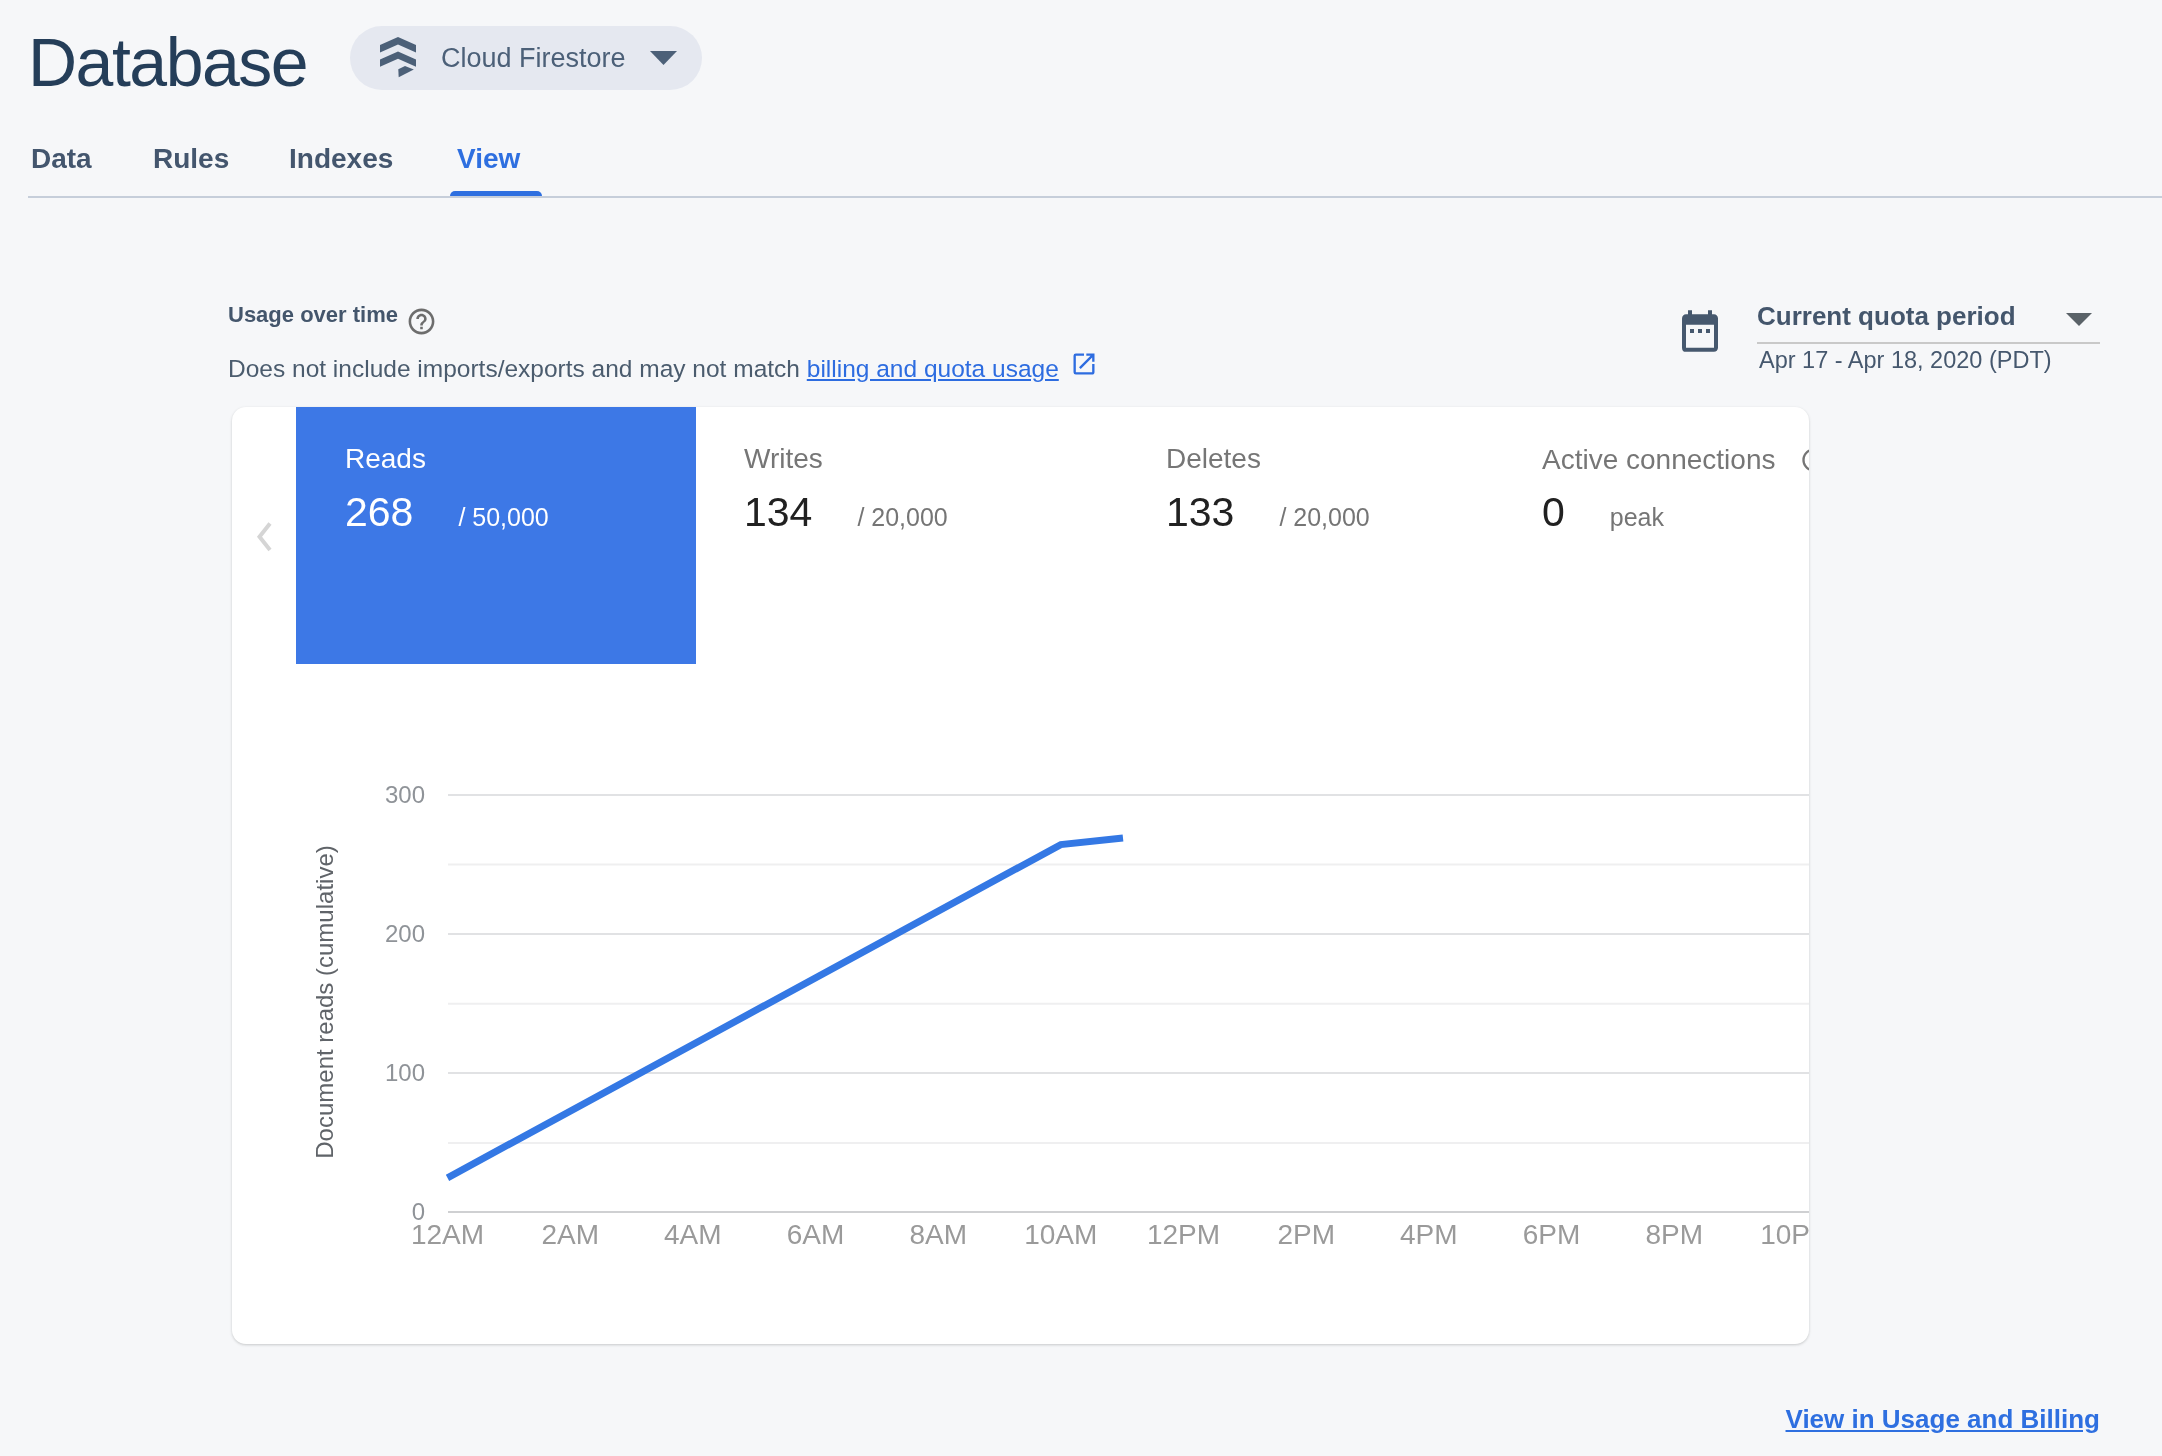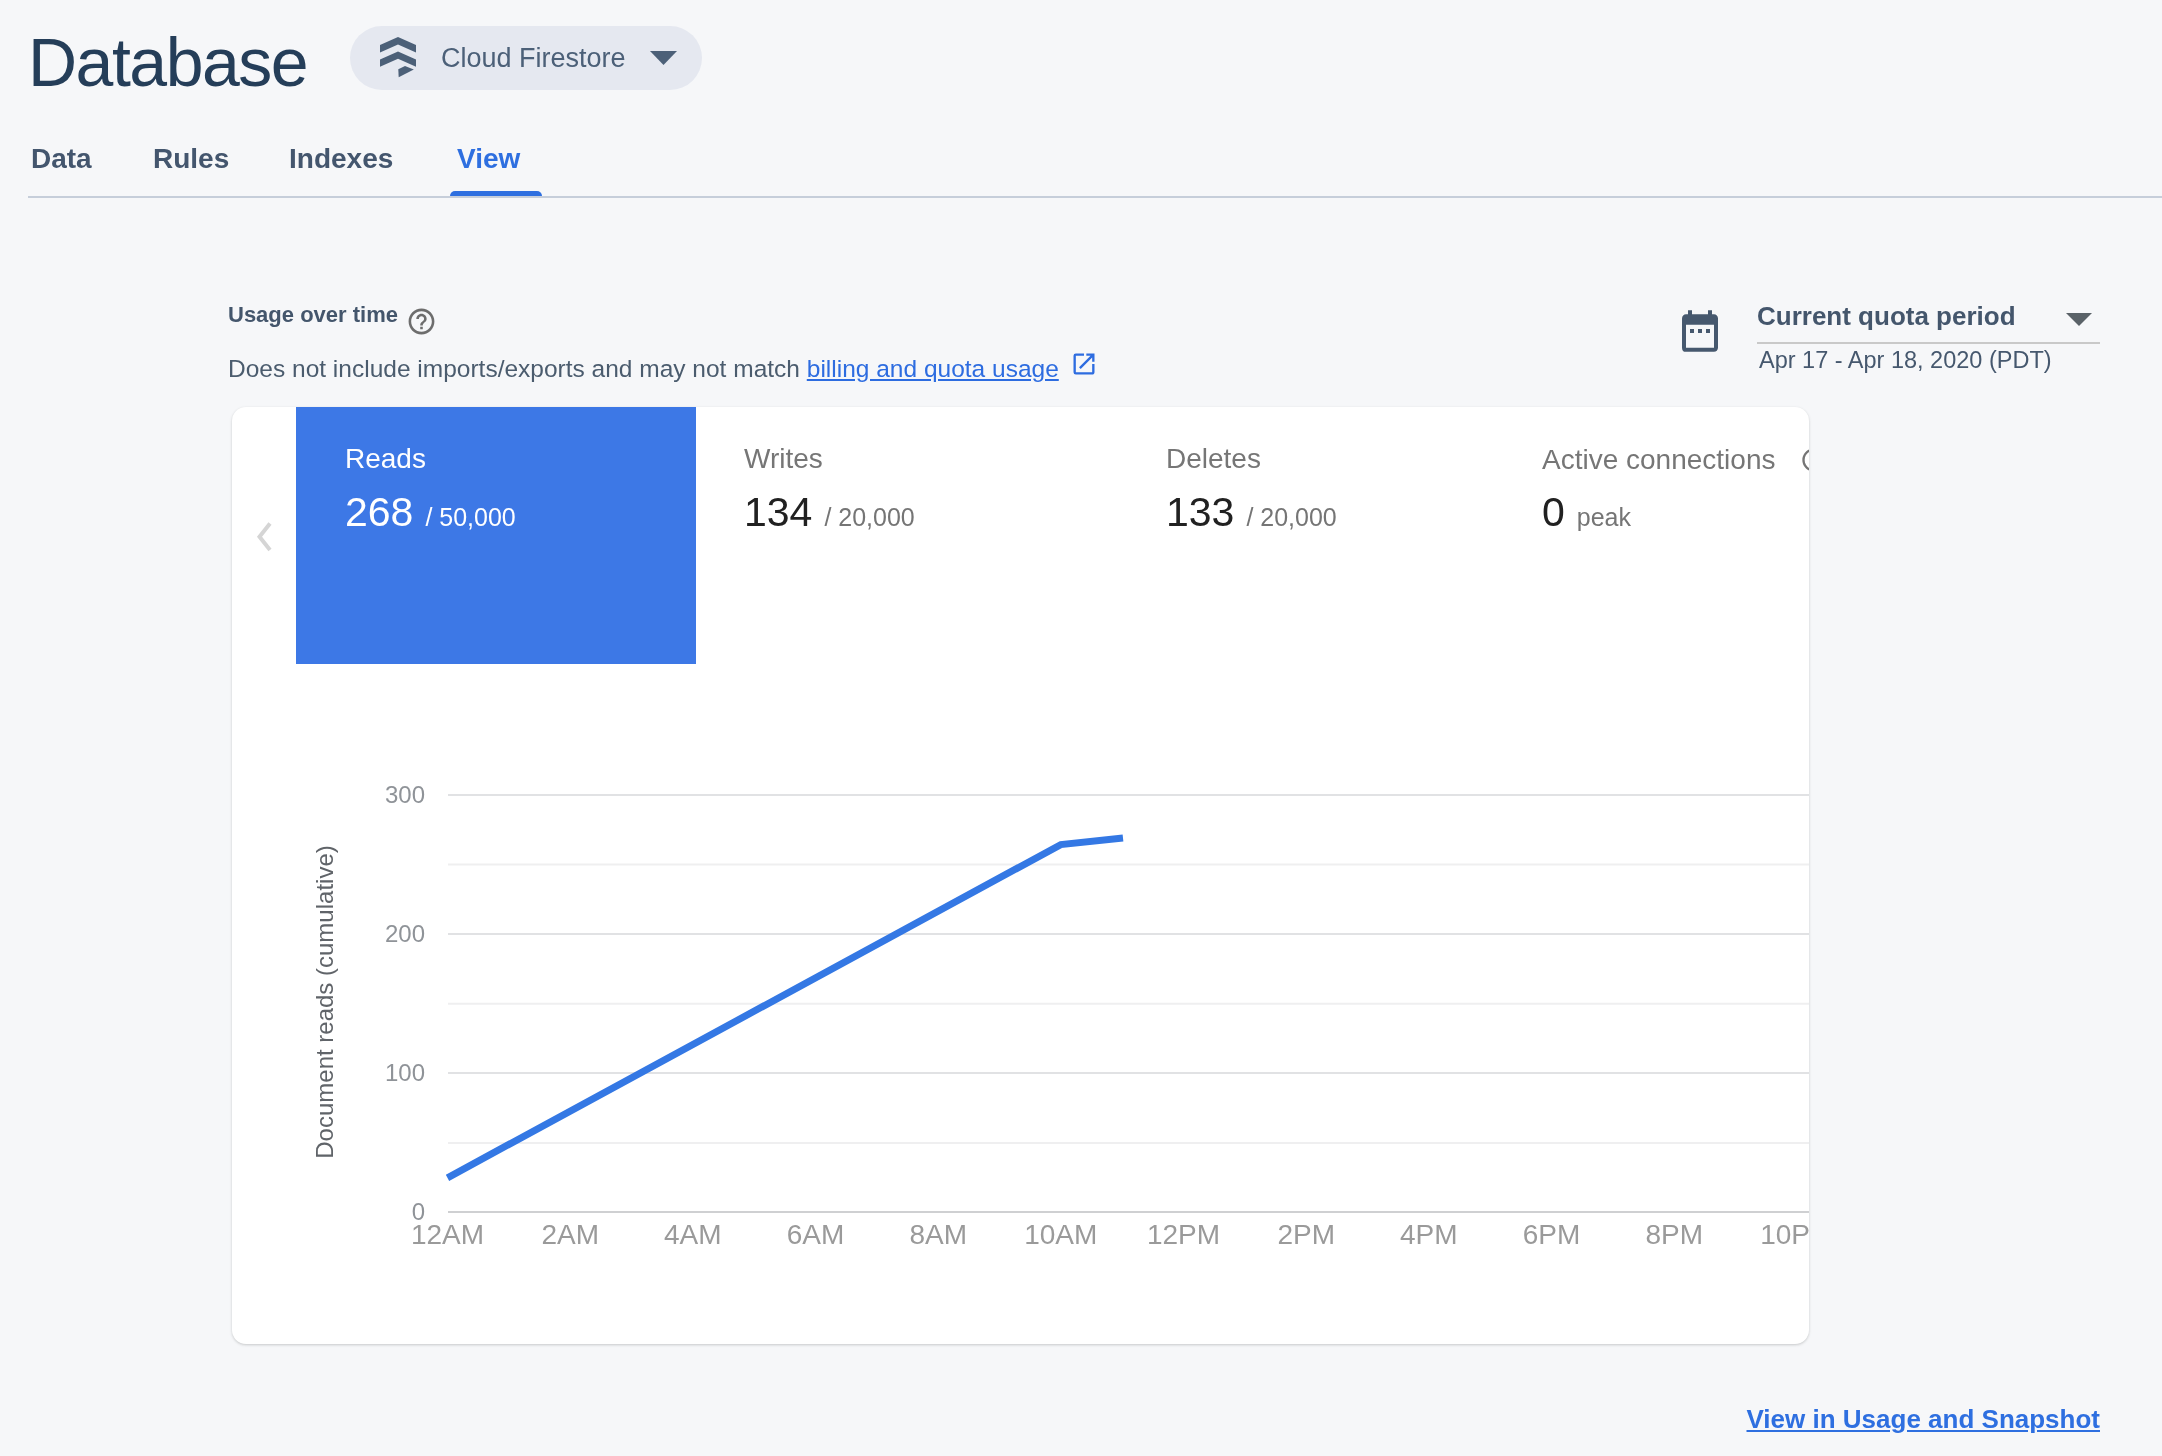--- a/index.html
+++ b/index.html
@@ -32,21 +32,21 @@
   #cqp-caret { left:2066px; top:313px; }
   #cqp-line { left:1757px; top:342px; width:343px; height:2px; background:#c9c9c9; }
   #cqp-date { left:1759px; top:349px; font-size:23.5px; color:#46586e; line-height:1; }
 
   #card { left:232px; top:407px; width:1577px; height:937px; background:#fff; border-radius:14px;
           box-shadow:0 1px 3px rgba(60,64,67,.18), 0 1px 2px rgba(60,64,67,.08); overflow:hidden; }
   #tile { left:64px; top:0; width:400px; height:257px; background:#3d78e6; }
 
   .stat { top:38px; width:420px; }
   .stat .lb { font-size:28px; color:#767676; line-height:1; display:flex; align-items:center;}
-  .stat .num-row { position:absolute; top:47px; display:flex; align-items:baseline; }
+  .stat .num-row { position:absolute; top:47px; display:flex; align-items:baseline;gap:33px; }
   .stat .num { font-size:41px; color:#212121; line-height:1; }
   .stat .sm { font-size:25px; color:#757575; line-height:1; margin-left:12px; }
   #stat-reads .lb, #stat-reads .num, #stat-reads .sm { color:#fff; }
 
   #chart { left:0; top:330px; }
   #link-bottom { right:62px; top:1406px; font-size:26px; font-weight:700; color:#2e6fe0; line-height:1;
                  text-decoration:underline; }
 </style>
 </head>
 <body>
@@ -174,13 +174,13 @@
         <text x="1319.5" y="507">6PM</text>
         <text x="1442.2" y="507">8PM</text>
         <text x="1564.8" y="507">10PM</text>
         <text x="1687.5" y="507">12AM</text>
       </g>
       <text x="101" y="265" font-family="Liberation Sans, sans-serif" font-size="24" fill="#606469" text-anchor="middle" transform="rotate(-90 101 265)">Document reads (cumulative)</text>
       <polyline points="215.5,440.8 828.8,107.6 891,101" fill="none" stroke="#3478e4" stroke-width="7"></polyline>
     </svg>
   </div>
 
-  <div id="link-bottom" class="abs">View in Usage and Snapshot</div>
+  <div id="link-bottom" class="abs">View in Usage and Billing</div>
 
 </body></html>

